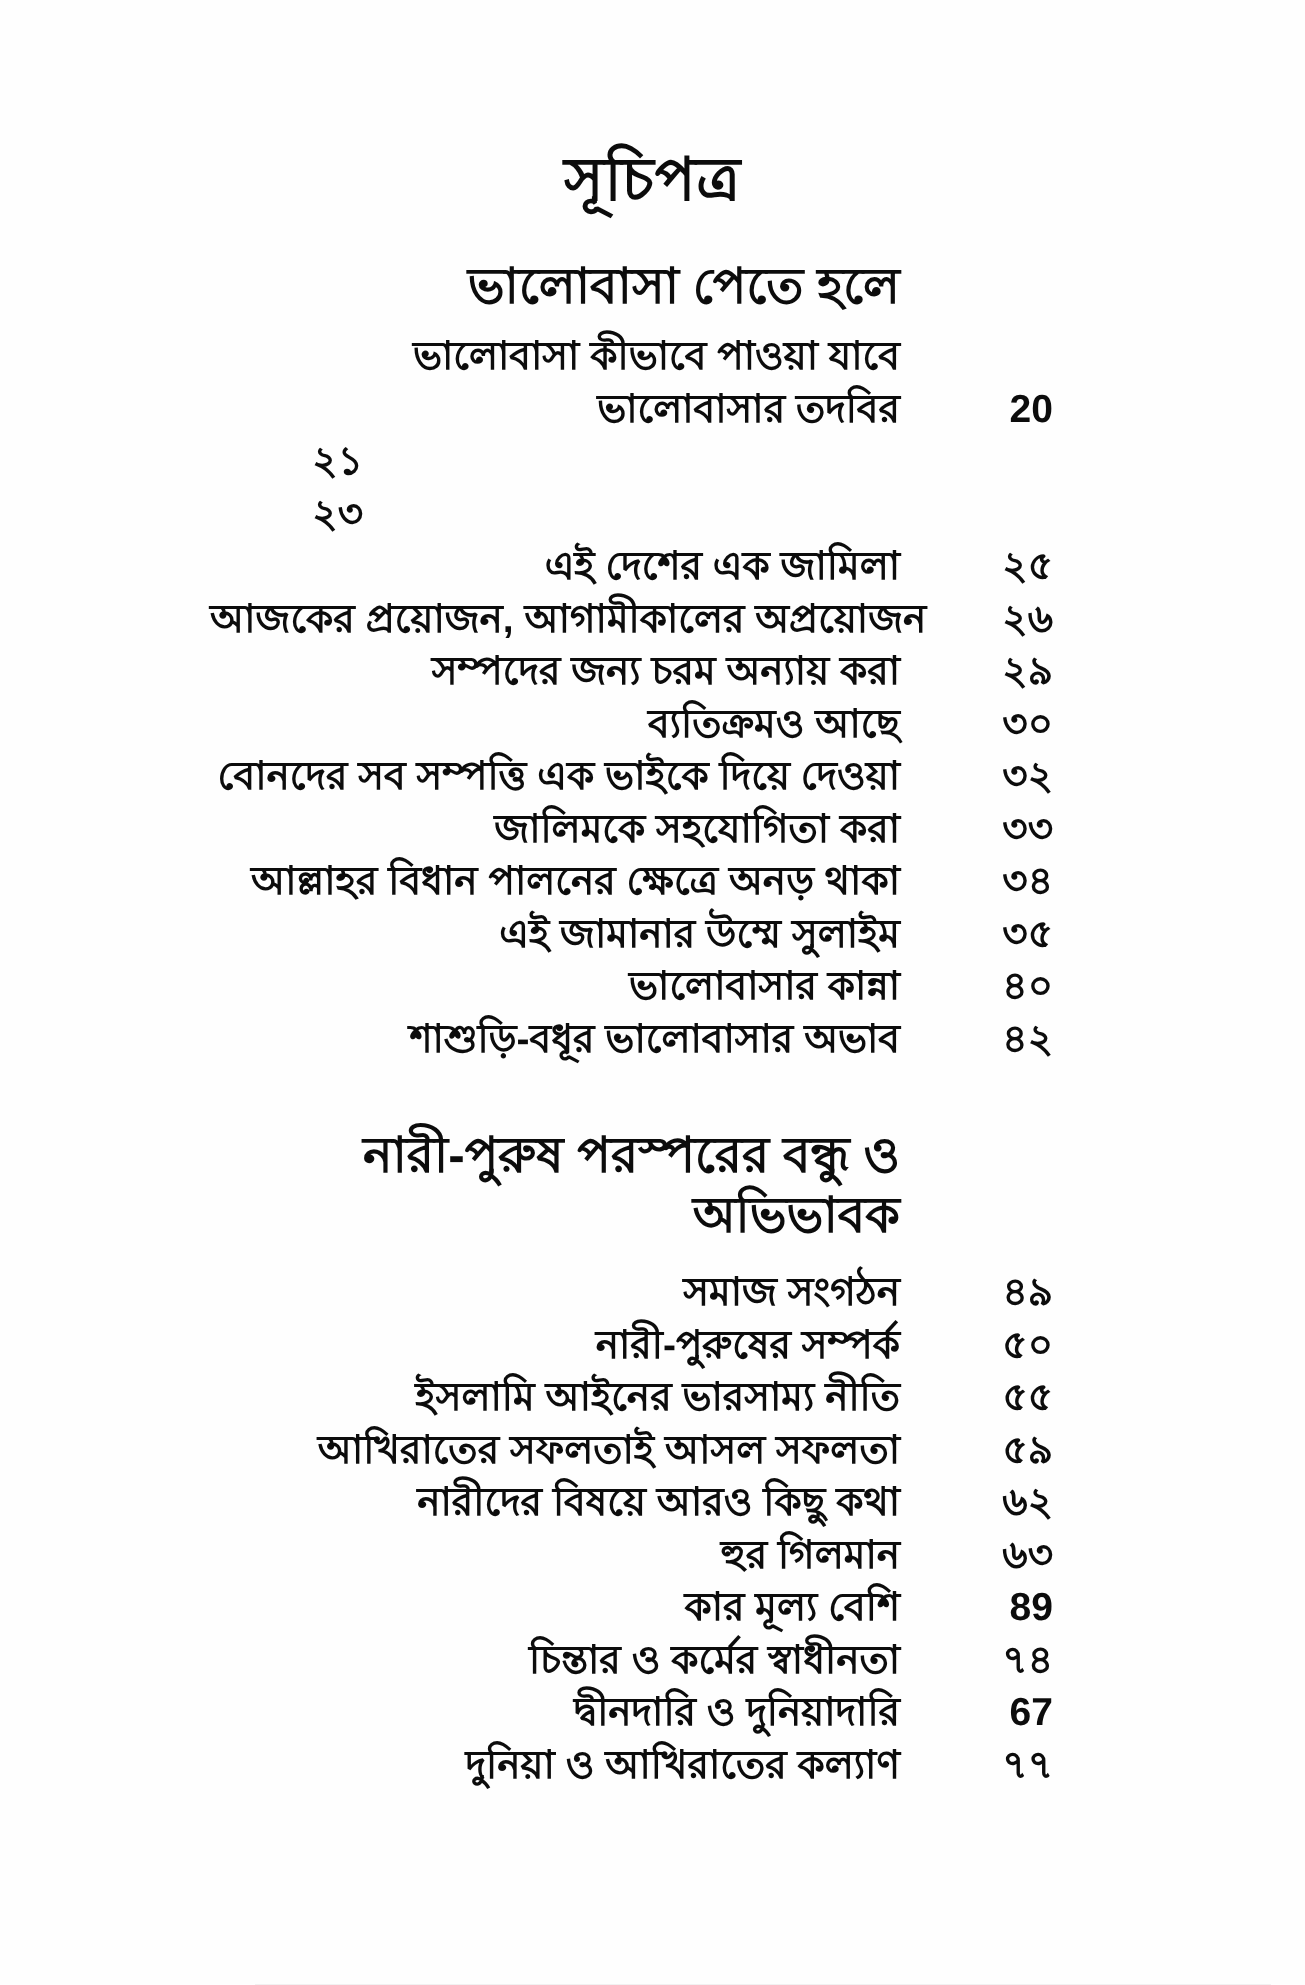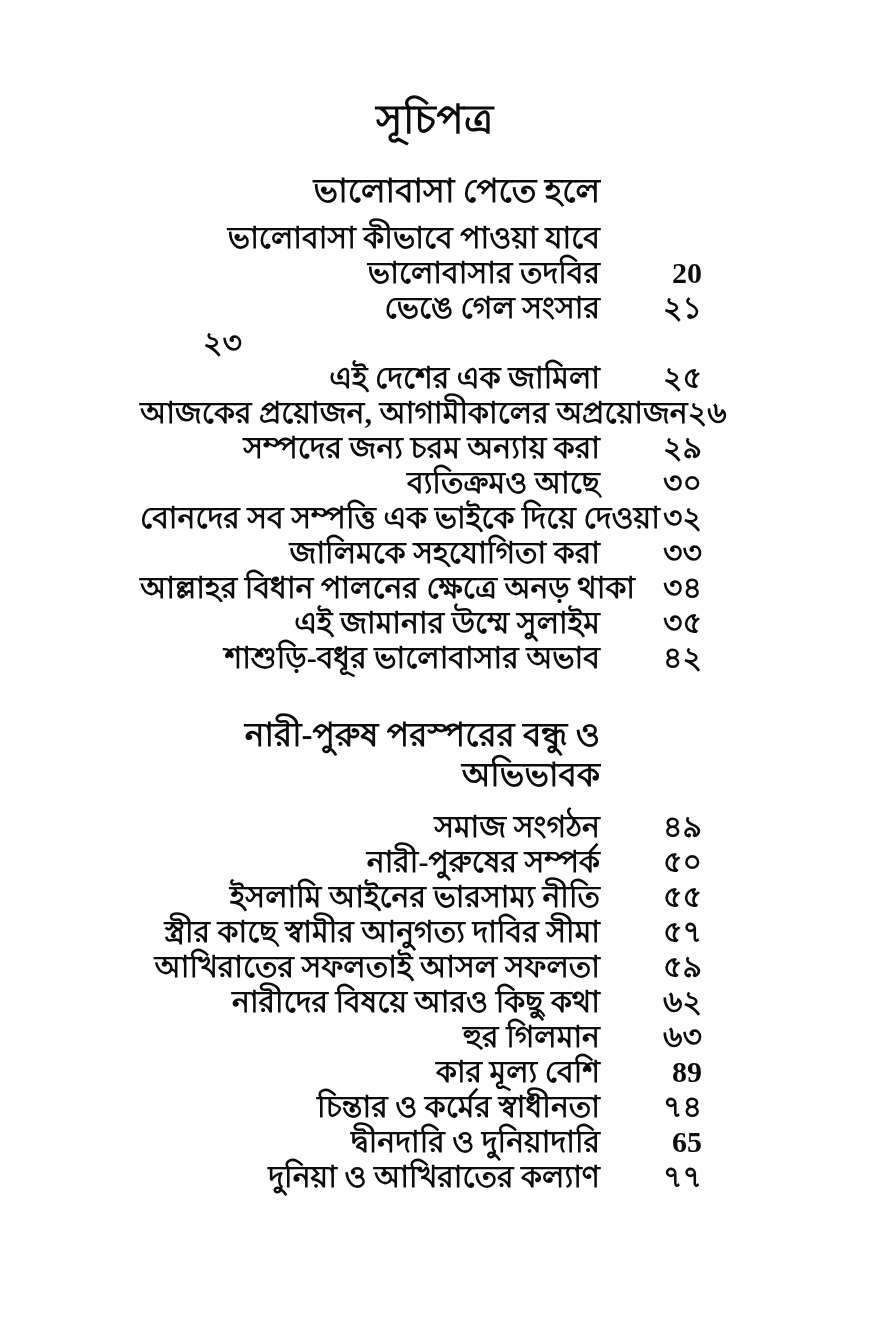--- a/index.html
+++ b/index.html
@@ -7,21 +7,21 @@
     padding: 0;
     background: #e8e8e8;
   }
   .page {
     position: relative;
     width: 870px;
     height: 1323px;
     margin: 0 auto;
     background: #fefefe;
     color: #0c0c0c;
-    font-family: Liberation Serif, serif;
+    font-family: Liberation Sans, sans-serif;
     overflow: hidden;
   }
   .page-title {
     margin: 0;
     padding-top: 96px;
     text-align: center;
     font-size: 40px;
     line-height: 48px;
     font-weight: 800;
     letter-spacing: 0.5px;
@@ -46,21 +46,21 @@
     margin-top: 40px;
     margin-bottom: 14px;
   }
   .toc-list {
     display: block;
   }
   .toc-row {
     display: flex;
     align-items: baseline;
     height: 35px;
-    font-size: 30px;
+    font-size: 26px;
     line-height: 35px;
     font-weight: 700;
   }
   .entry-title {
     flex: 1;
     text-align: right;
     white-space: nowrap;
   }
   .entry-page {
     width: 102px;
@@ -83,21 +83,20 @@
     <div class="toc-list">
         <div class="toc-row">
           <span class="entry-title">ভালোবাসা কীভাবে পাওয়া যাবে</span>
           <span class="entry-page"></span>
         </div>
         <div class="toc-row">
           <span class="entry-title">ভালোবাসার তদবির</span>
           <span class="entry-page">20</span>
         </div>
         <div class="toc-row">
-          <span class="entry-title">ভেঙে গেল সংসার</span>
           <span class="entry-page">২১</span>
         </div>
         <div class="toc-row">
           <span class="entry-page">২৩</span>
         </div>
         <div class="toc-row">
           <span class="entry-title">এই দেশের এক জামিলা</span>
           <span class="entry-page">২৫</span>
         </div>
         <div class="toc-row">
@@ -122,43 +121,43 @@
         </div>
         <div class="toc-row">
           <span class="entry-title">আল্লাহর বিধান পালনের ক্ষেত্রে অনড় থাকা</span>
           <span class="entry-page">৩৪</span>
         </div>
         <div class="toc-row">
           <span class="entry-title">এই জামানার উম্মে সুলাইম</span>
           <span class="entry-page">৩৫</span>
         </div>
         <div class="toc-row">
+          <span class="entry-title">ভালোবাসার কান্না</span>
+          <span class="entry-page">৪০</span>
+        </div>
+        <div class="toc-row">
           <span class="entry-title">শাশুড়ি-বধূর ভালোবাসার অভাব</span>
           <span class="entry-page">৪২</span>
         </div>
       </div>
 
     <h2 class="section-heading second">নারী-পুরুষ পরস্পরের বন্ধু ও অভিভাবক</h2>
 
     <div class="toc-list">
         <div class="toc-row">
           <span class="entry-title">সমাজ সংগঠন</span>
           <span class="entry-page">৪৯</span>
         </div>
         <div class="toc-row">
           <span class="entry-title">নারী-পুরুষের সম্পর্ক</span>
           <span class="entry-page">৫০</span>
         </div>
         <div class="toc-row">
           <span class="entry-title">ইসলামি আইনের ভারসাম্য নীতি</span>
           <span class="entry-page">৫৫</span>
-        </div>
-        <div class="toc-row">
-          <span class="entry-title">স্ত্রীর কাছে স্বামীর আনুগত্য দাবির সীমা</span>
-          <span class="entry-page">৫৭</span>
         </div>
         <div class="toc-row">
           <span class="entry-title">আখিরাতের সফলতাই আসল সফলতা</span>
           <span class="entry-page">৫৯</span>
         </div>
         <div class="toc-row">
           <span class="entry-title">নারীদের বিষয়ে আরও কিছু কথা</span>
           <span class="entry-page">৬২</span>
         </div>
         <div class="toc-row">
@@ -168,21 +167,21 @@
         <div class="toc-row">
           <span class="entry-title">কার মূল্য বেশি</span>
           <span class="entry-page">89</span>
         </div>
         <div class="toc-row">
           <span class="entry-title">চিন্তার ও কর্মের স্বাধীনতা</span>
           <span class="entry-page">৭৪</span>
         </div>
         <div class="toc-row">
           <span class="entry-title">দ্বীনদারি ও দুনিয়াদারি</span>
-          <span class="entry-page">65</span>
+          <span class="entry-page">67</span>
         </div>
         <div class="toc-row">
           <span class="entry-title">দুনিয়া ও আখিরাতের কল্যাণ</span>
           <span class="entry-page">৭৭</span>
         </div>
       </div>
 
   </div>
 
 </div>

